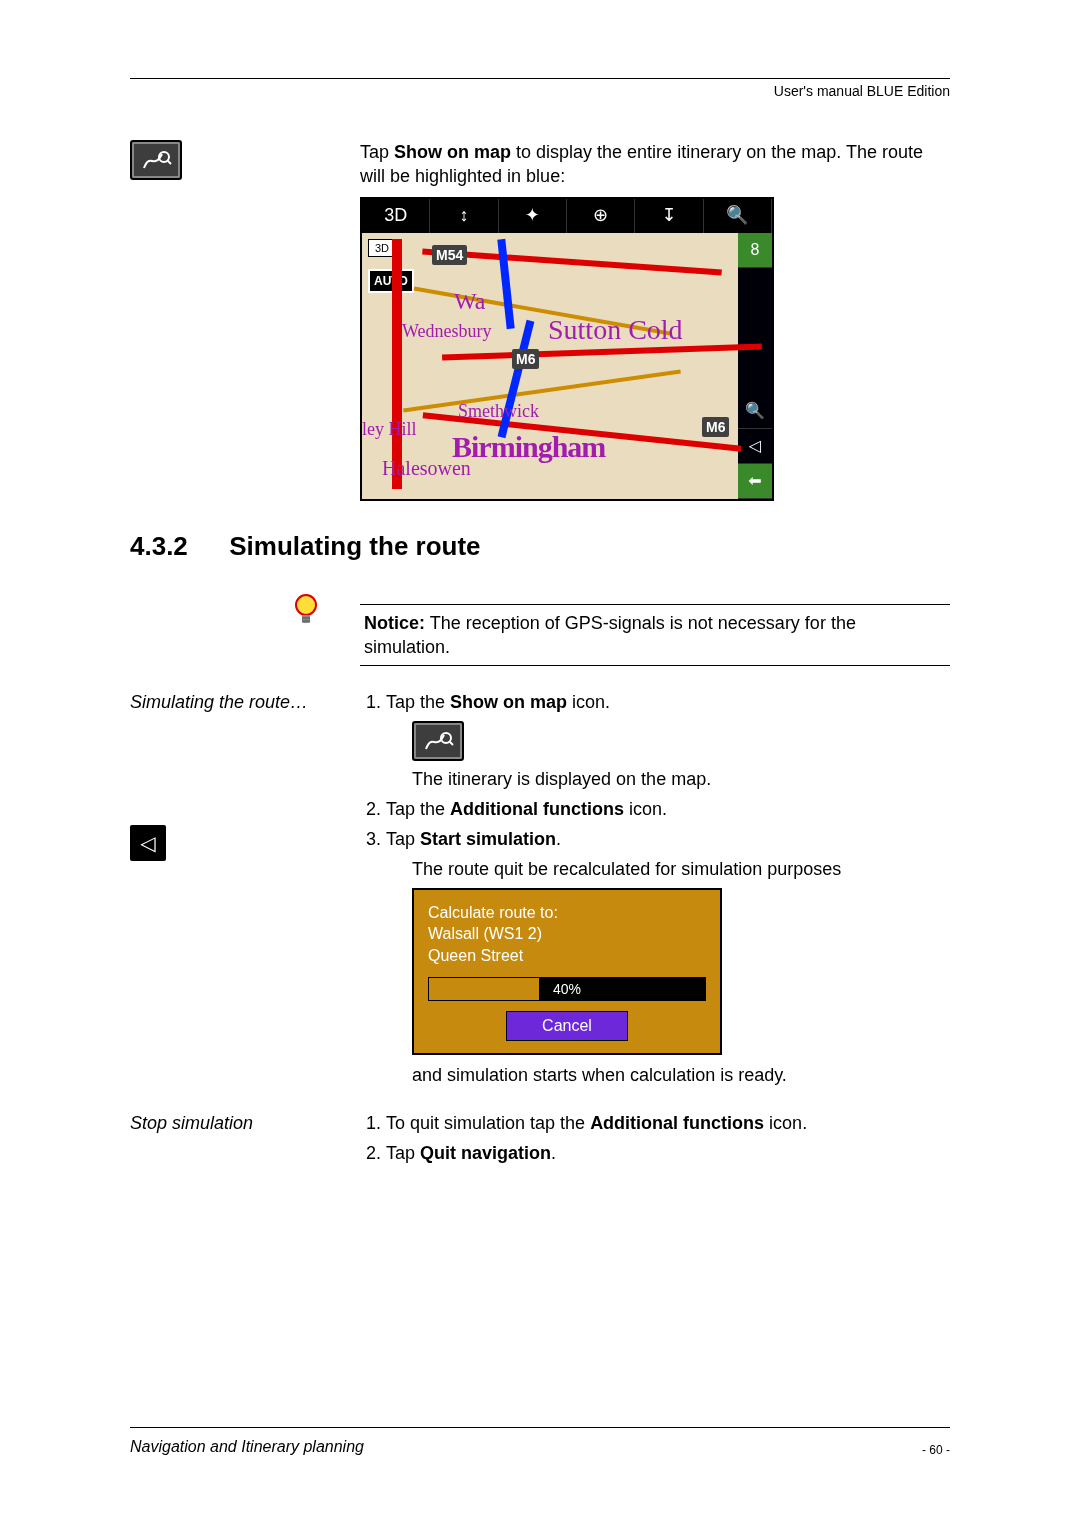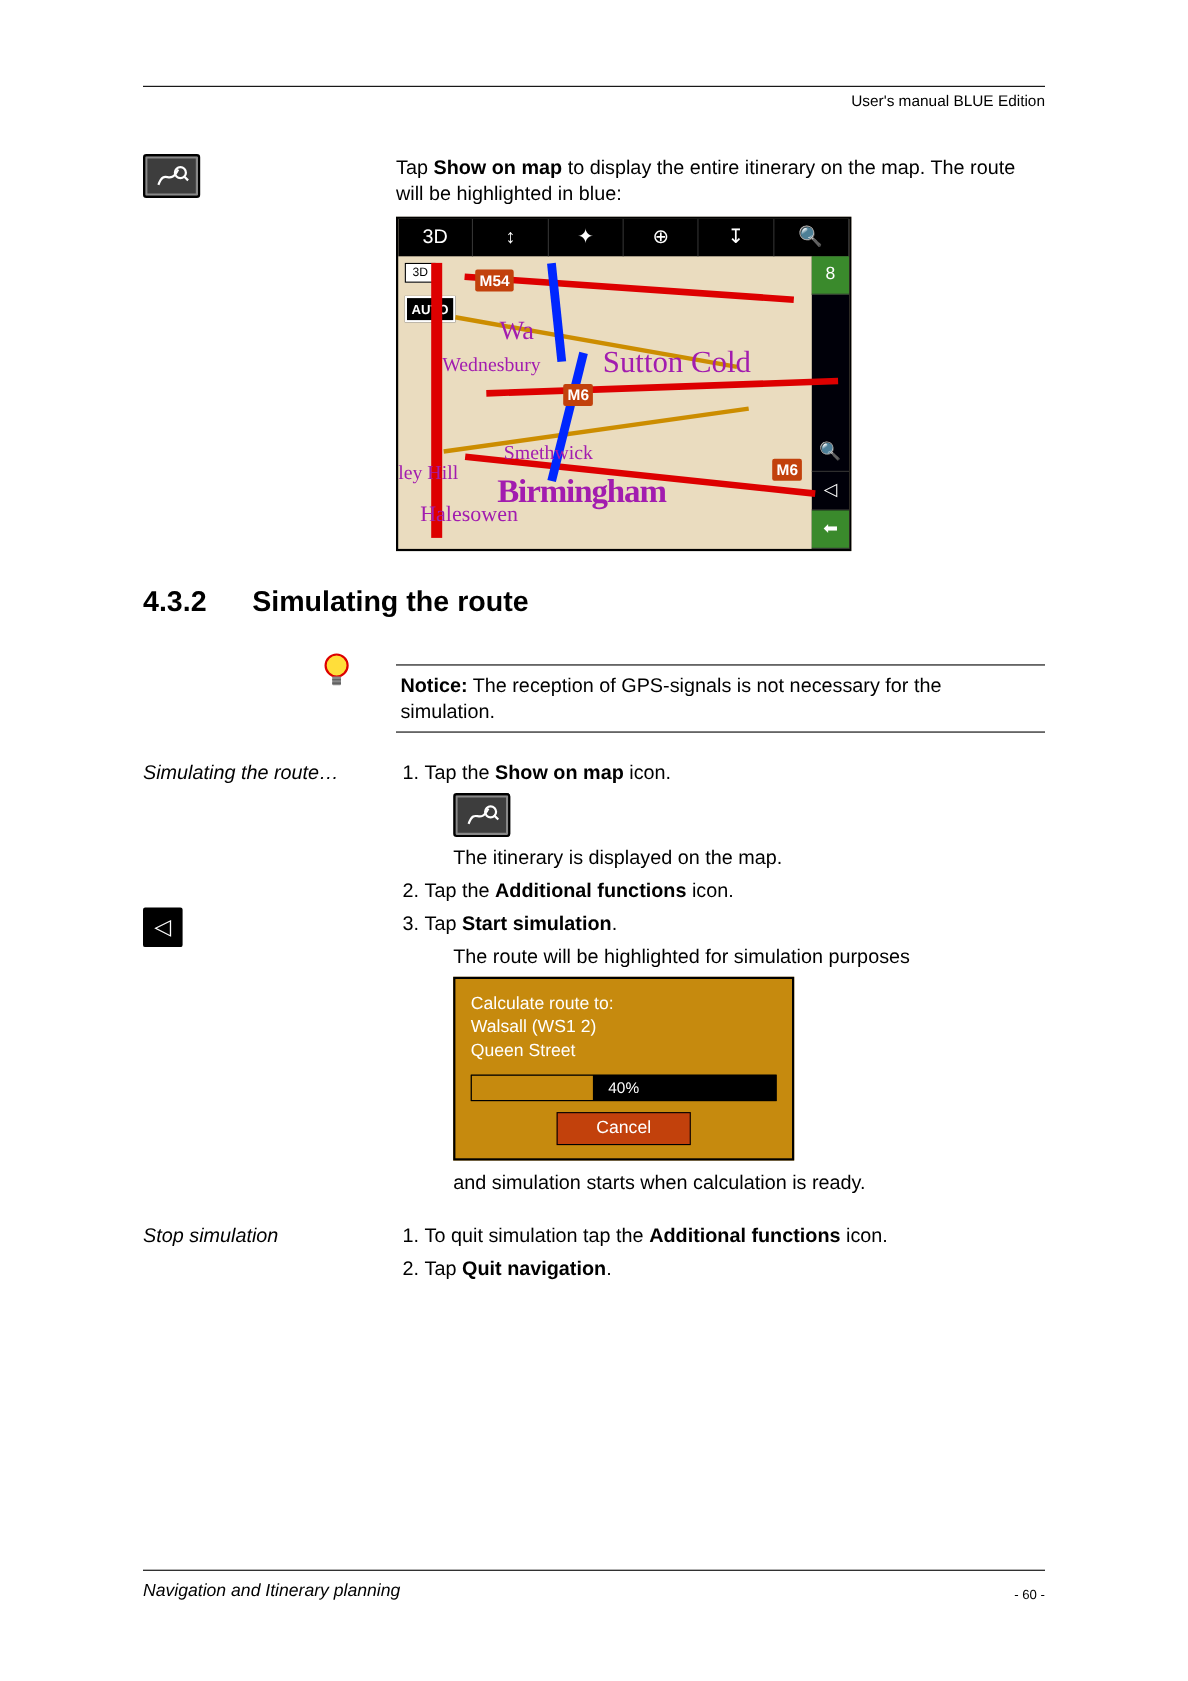--- a/index.html
+++ b/index.html
@@ -129,21 +129,21 @@
     position:absolute;right:0;top:34px;bottom:0;width:34px;
     background:#000009;
     display:flex;flex-direction:column;
   }
   .map-shot .rightbar .rbtn{
     flex:0 0 34px;color:#fff;display:flex;align-items:center;justify-content:center;
     border-bottom:1px solid #333;font-size:16px;
   }
   .map-shot .rightbar .green{background:#3a8a2c;}
   .map-shot .mlabel{position:absolute;font-family:Georgia,serif;color:#a21caf;}
-  .map-shot .motorway{position:absolute;background:#c2410c;color:#fff;
+  .map-shot .motorway{position:absolute;background:#404040;color:#fff;
     font-size:14px;font-weight:bold;padding:1px 4px;border-radius:2px;}
   .map-shot .redroad{position:absolute;background:#d00;height:6px;}
   .map-shot .yroad{position:absolute;background:#cc8d00;height:4px;}
   .map-shot .blueroute{position:absolute;background:#0027ff;width:8px;}
   .map-shot .auto{position:absolute;left:6px;top:70px;background:#000;color:#fff;
     font-size:12px;font-weight:bold;padding:2px 4px;border:2px solid #fff;}
   .map-shot .threeD{position:absolute;left:6px;top:40px;background:#fff;color:#000;
     font-size:11px;padding:1px 6px;border:1px solid #000;}
   
   .calc-dialog {
@@ -159,21 +159,21 @@
     height:22px;border:1px solid #000;background:#000;position:relative;margin-bottom:10px;
   }
   .calc-dialog .progress .bar{
     position:absolute;left:0;top:0;bottom:0;width:40%;background:#c68a0e;
   }
   .calc-dialog .progress .pct{
     position:absolute;left:0;right:0;top:0;bottom:0;text-align:center;color:#fff;
     font-size:14px;line-height:22px;
   }
   .calc-dialog .cancel-btn{
-    height:28px;border:1px solid #000;background:#c2410c;color:#fff;
+    height:28px;border:1px solid #000;background:#6d28d9;color:#fff;
     display:flex;align-items:center;justify-content:center;font-size:16px;
     width: 120px;margin:0 auto;
   }
   .step-indent{margin-left:26px;margin-top:6px;margin-bottom:6px;}
 </style>
 </head>
 <body>
 
 <div class="page">
   <div class="header-line"></div>
@@ -282,21 +282,21 @@
                 </svg>
               </span>
             </div>
             <div class="step-indent">The itinerary is displayed on the map.</div>
           </li>
           <li>
             <span>Tap the </span><span class="bold">Additional functions</span><span> icon.</span>
           </li>
           <li>
             <span>Tap </span><span class="bold">Start simulation</span><span>.</span>
-            <div class="step-indent">The route will be highlighted for simulation purposes</div>
+            <div class="step-indent">The route quit be recalculated for simulation purposes</div>
 
             <div class="calc-dialog">
               <div class="dlg-text">
                 <div>Calculate route to:</div>
                 <div>Walsall (WS1 2)</div>
                 <div>Queen Street</div>
               </div>
               <div class="progress">
                 <div class="bar"></div>
                 <div class="pct">40%</div>

